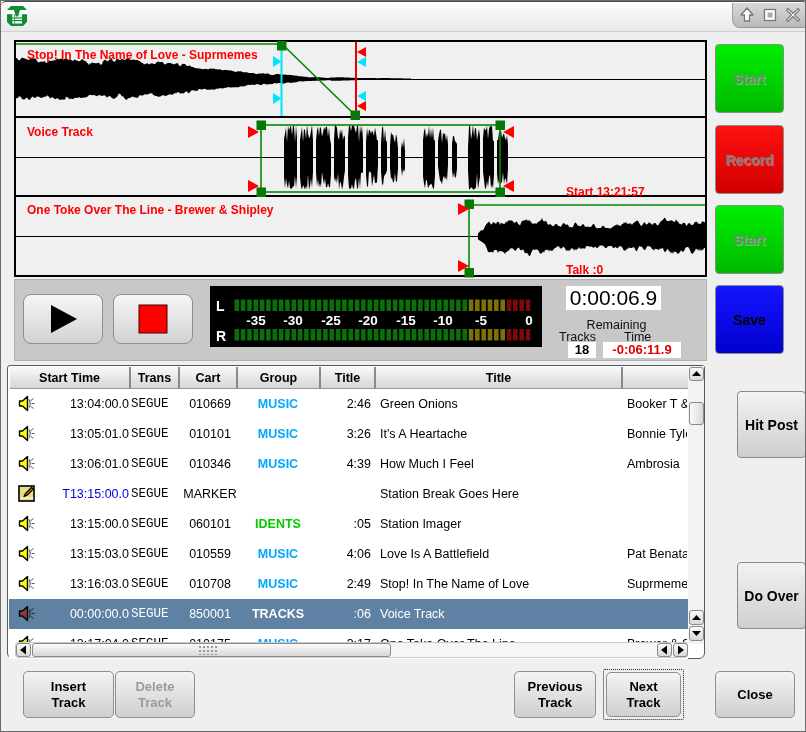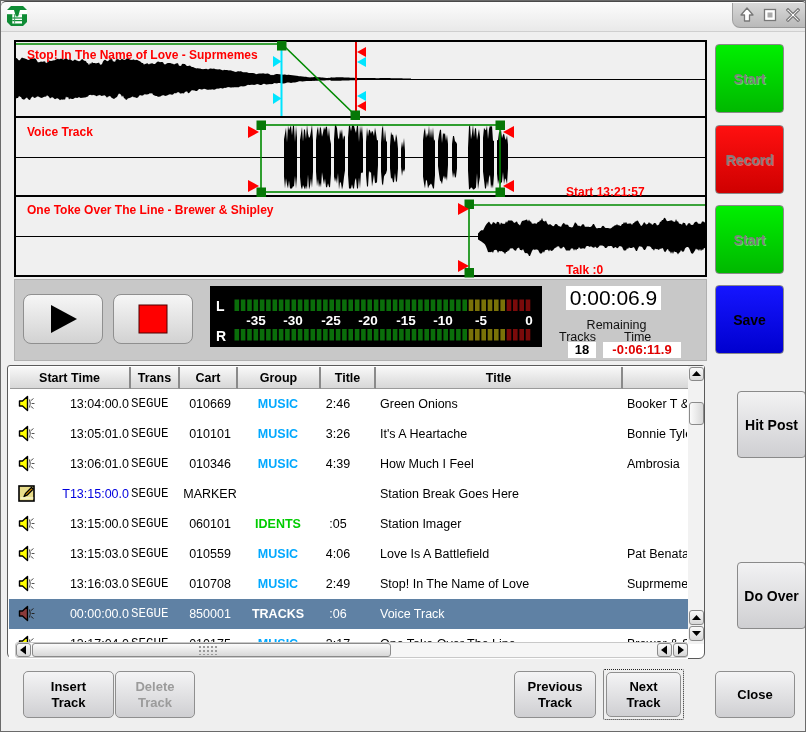--- a/index.html
+++ b/index.html
@@ -40,21 +40,21 @@
   border-right:2px solid #8a8a8a; border-bottom:1px solid #9a9a9a;
   font-size:12.5px; font-weight:bold; color:#000; text-align:center; line-height:22px; }
 .row { position:absolute; left:2px; width:679px; height:30px; background:#fff; }
 .row.sel { background:#5f81a4; }
 .row > div { position:absolute; top:8px; font-size:12.5px; white-space:nowrap; }
 .c-ic { left:9px; top:6px !important; }
 .c-time { left:0; width:120px; text-align:right; }
 .c-trans { left:122px; width:48px; text-align:left;font-family:Liberation Mono, monospace; }
 .c-cart { left:173px; width:56px; text-align:center; }
 .c-grp { left:229px; width:80px; text-align:center; font-weight:bold; }
-.c-len { left:296px; width:66px; text-align:center; }
+.c-len { left:296px; width:66px; text-align:right; }
 .c-title { left:371px; }
 .c-art { left:618px; width:60px; overflow:hidden; }
 
 
 .sbtn { position:absolute; background:linear-gradient(#fafafa,#d8d8d8); border:1px solid #8a8a8a; border-radius:3px; }
 .sthumb { position:absolute; background:linear-gradient(90deg,#fbfbfb,#d8d8d8); border:1px solid #8a8a8a; border-radius:3px; }
 
 
 .big { position:absolute; left:714px; width:69px; height:69px; border-radius:4px;
   border:1px solid #8a8a8a; font-size:14px; font-weight:bold;

